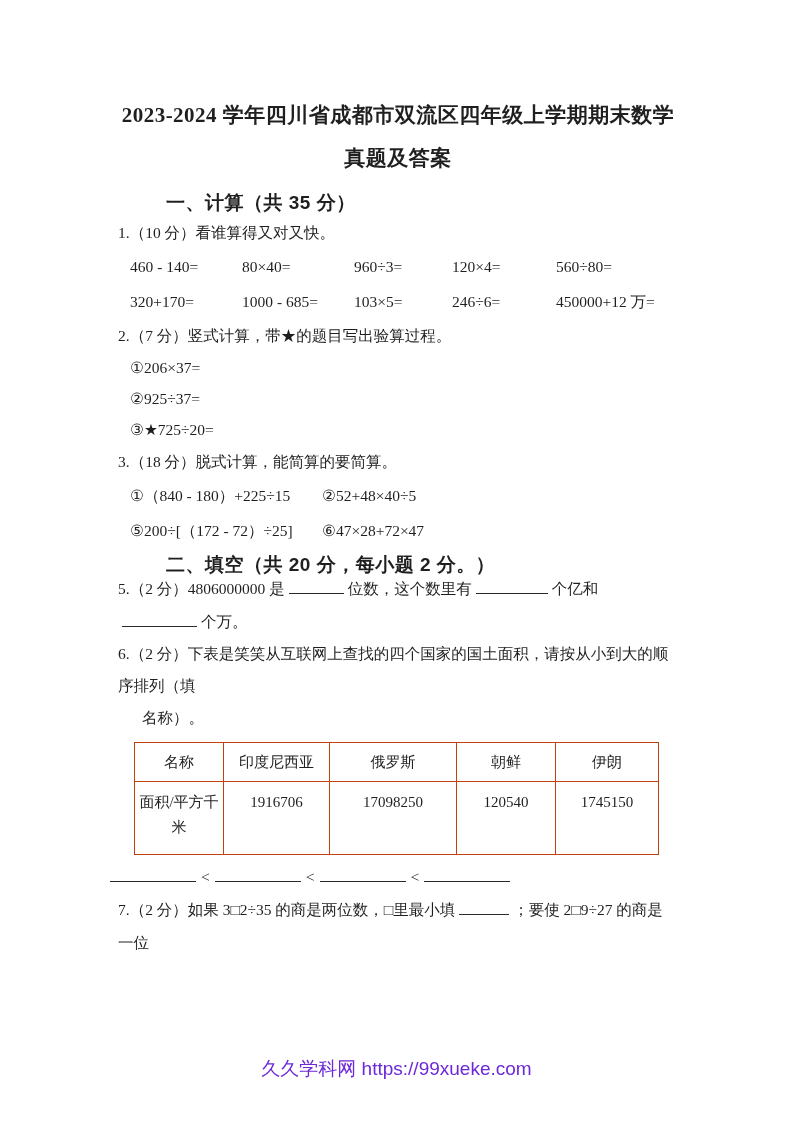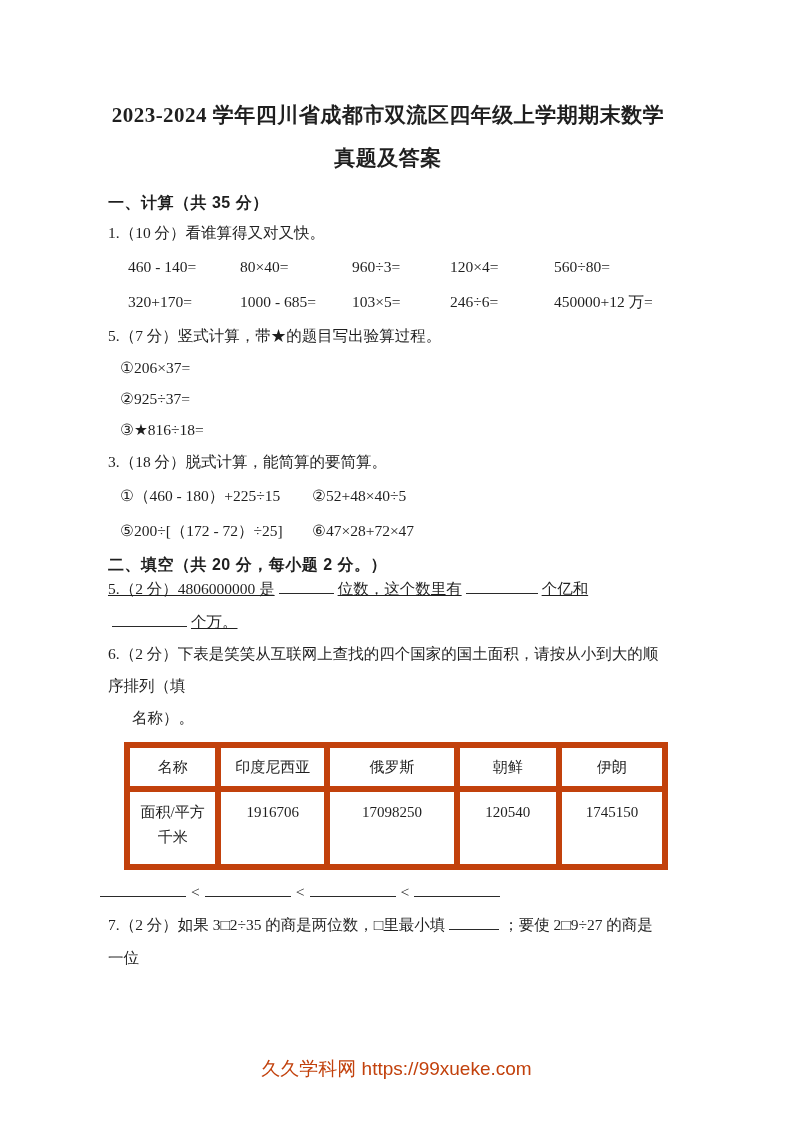--- a/index.html
+++ b/index.html
@@ -5,61 +5,61 @@
   html,body { margin:0; padding:0; background:#ffffff; }
   .page {
     position:relative;
     width:793px; height:1122px;
     background:#ffffff;
     color:#1f1f1f;
     font-family:"Liberation Serif","DejaVu Serif",serif;
     font-size:15.5px;
     overflow:hidden;
   }
-  .content { position:absolute; left:108px; top:94px; width:560px; }
+  .content { position:absolute; left:118px; top:94px; width:560px; }
 
   .title { font-size:21px; font-weight:bold; text-align:center; line-height:43px; letter-spacing:0.5px; }
   .title div { white-space:nowrap; }
 
-  .sec-heading { font-size:16px; font-weight:bold; line-height:26px; margin-top:10px;
-                 font-family:"Liberation Sans","DejaVu Sans",sans-serif; letter-spacing:0.5px; }
+  .sec-heading { font-size:19px; font-weight:bold; line-height:26px; margin-top:10px;
+                 font-family:"Liberation Sans","DejaVu Sans",sans-serif; letter-spacing:0.5px;margin-left:48px; }
   .sec-heading.second { margin-top:2px; line-height:30px; }
 
   .line { line-height:33px; }
   .indent { margin-left:24px; }
 
-  .eq-row-q1 { display:grid; grid-template-columns:112px 112px 98px 104px auto; margin-left:20px; line-height:35px; }
+  .eq-row-q1 { display:grid; grid-template-columns:112px 112px 98px 104px auto; margin-left:12px; line-height:35px; }
   .q2-item { margin-left:12px; line-height:31px; }
   .q3-row1 { display:grid; grid-template-columns:192px 246px auto; margin-left:12px; line-height:35px; }
   .q3-row2 { display:grid; grid-template-columns:192px 200px auto; margin-left:12px; line-height:35px; }
 
   .q4-block .line { line-height:32px; }
-  .q5-line { margin-top:-8px;text-decoration:underline; }
+  .q5-line { margin-top:-8px; }
   .q6-block .line { line-height:32px; }
 
   .blank { display:inline-block; border-bottom:1px solid #2a2a2a; height:15px; vertical-align:baseline; margin:0 4px; }
   .w95 { width:95px; } .w55 { width:55px; } .w72 { width:72px; } .w75 { width:75px; }
   .w50 { width:50px; }
   .unum { text-decoration:underline; text-underline-offset:3px; padding:0 3px; }
 
   table.country-table { border-collapse:collapse; margin:8px 0 0 16px; table-layout:fixed; }
-  table.country-table td { border:6px solid #c2410c; text-align:center; font-size:15px; padding:0 4px; }
+  table.country-table td { border:1px solid #c2410c; text-align:center; font-size:15px; padding:0 4px; }
   table.country-table tr.hdr td { height:38px; }
   table.country-table tr.dat td { height:64px; vertical-align:top; padding-top:8px; line-height:25px; }
   .col-label { width:80px; } .col-c0 { width:97px; } .col-c1 { width:118px; }
   .col-c2 { width:90px;margin-left:20px; } .col-c3 { width:94px; }
 
   .cmp-row { margin-left:-10px; margin-top:5px; line-height:33px; }
   .cmp-row .blank { width:86px; margin:0 2px; }
   .lt { margin:0 3px; }
 
   .footer { position:absolute; left:0; right:0; top:1056px; text-align:center;
             color:#8d8d8d; font-size:19px;
             font-family:"Liberation Sans","DejaVu Sans",sans-serif; }
-  .footer a { color:#c2410c; text-decoration:none; }
+  .footer a { color:#6d28d9; text-decoration:none; }
 </style>
 </head>
 <body>
 
 <div class="page">
   <div class="content">
 
     <div class="title">
       <div>2023-2024 学年四川省成都市双流区四年级上学期期末数学</div>
       <div>真题及答案</div>
@@ -79,30 +79,30 @@
       <div class="eq-row-q1">
         <span>320+170=</span>
         <span>1000 - 685=</span>
         <span>103×5=</span>
         <span>246÷6=</span>
         <span>450000+12 万=</span>
       </div>
     </div>
 
     <div>
-      <div class="line">5.（7 分）竖式计算，带★的题目写出验算过程。</div>
+      <div class="line">2.（7 分）竖式计算，带★的题目写出验算过程。</div>
       <div class="q2-item">①206×37=</div>
       <div class="q2-item">②925÷37=</div>
-      <div class="q2-item">③★816÷18=</div>
+      <div class="q2-item">③★725÷20=</div>
     </div>
 
     <div>
       <div class="line">3.（18 分）脱式计算，能简算的要简算。</div>
       <div class="q3-row1">
-        <span>①（460 - 180）+225÷15</span>
+        <span>①（840 - 180）+225÷15</span>
         <span>②52+48×40÷5</span>
       </div>
       <div class="q3-row2">
         <span>⑤200÷[（172 - 72）÷25]</span>
         <span>⑥47×28+72×47</span>
       </div>
     </div>
 
     <div class="sec-heading second">二、填空（共 20 分，每小题 2 分。）</div>
 

